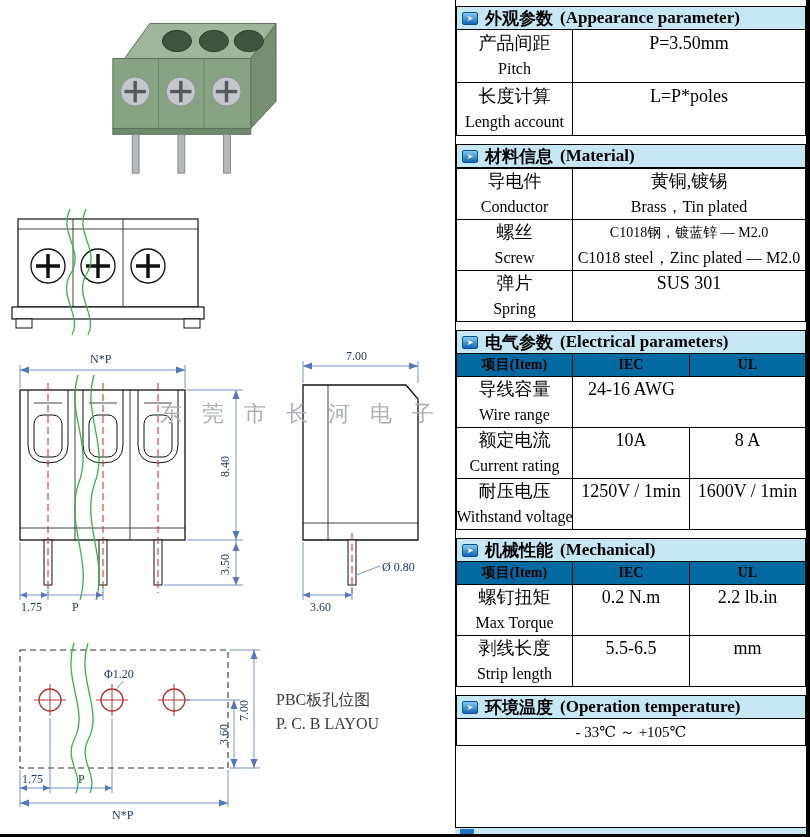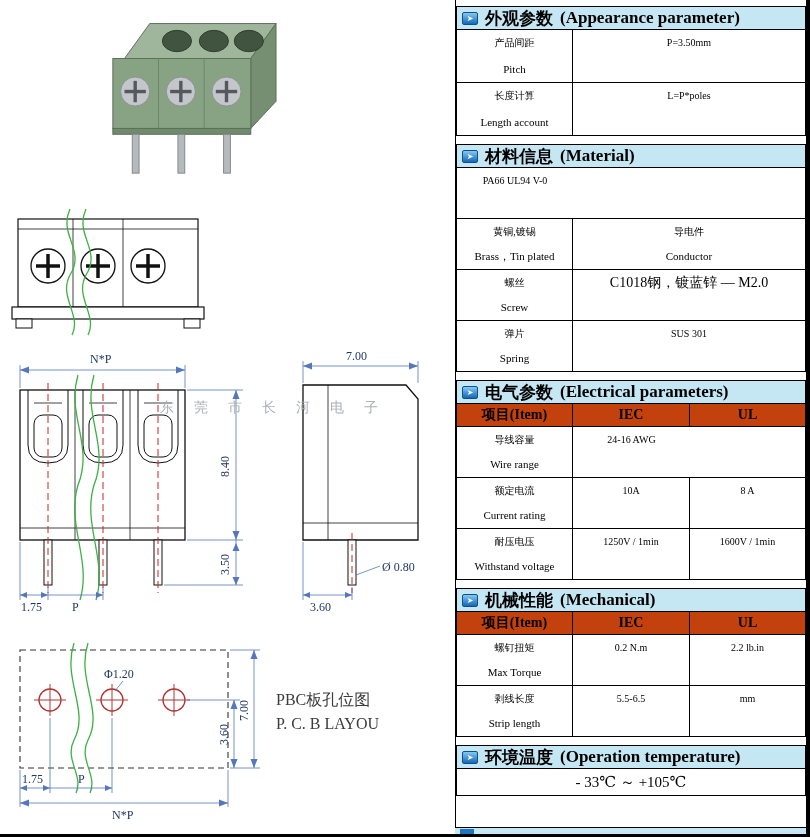--- a/index.html
+++ b/index.html
@@ -1,37 +1,37 @@
 <!DOCTYPE html>
 <html><head>
 <meta charset="utf-8">
 <style>
   *{margin:0;padding:0;box-sizing:border-box}
   html,body{width:810px;height:837px;background:#fff;font-family:"Liberation Serif","DejaVu Serif",serif;color:#000;overflow:hidden}
   .page{position:relative;width:810px;height:837px;background:#fff;border-right:4px solid #000;border-bottom:3px solid #000}
   .left{position:absolute;left:0;top:0;width:465px;height:100%;background:#fff}
   .left svg{position:absolute}
-  .watermark{position:absolute;left:160px;top:399px;font-size:14px;letter-spacing:20px;color:#aab0b6;white-space:nowrap;z-index:3}
+  .watermark{position:absolute;left:160px;top:399px;font-size:22px;letter-spacing:20px;color:#aab0b6;white-space:nowrap;z-index:3}
   .right{position:absolute;left:455px;top:0;width:351px;height:100%;background:#fff;z-index:4;border-left:1px solid #000}
   .spec{margin:8px 0 0 0;border:1px solid #000;background:#fff}
   .spec.first{margin-top:6px}
   .sec-h{height:23px;display:flex;align-items:center;gap:7px;padding-left:5px;background:#c5e6f3;border-bottom:1px solid #000}
   .sec-icon{width:16px;height:13px;border-radius:2px;background:linear-gradient(#84c9ee,#1467b8);border:1px solid #0d4f93;color:#fff;font-size:8px;line-height:11px;text-align:center;flex:0 0 auto}
   .sec-t{font-weight:bold;font-size:17px;white-space:nowrap}
   .trow{display:grid;border-bottom:1px solid #000}
   .trow:last-child{border-bottom:none}
   .two{grid-template-columns:116px 1fr}
   .three{grid-template-columns:116px 117px 1fr}
   .cell{border-right:1px solid #000;display:flex;flex-direction:column;align-items:center;justify-content:flex-start;overflow:hidden}
   .trow .cell:last-child{border-right:none}
-  .cn{font-size:10px;line-height:25px;height:25px;white-space:nowrap}
-  .en{font-size:11px;line-height:25px;height:25px;white-space:nowrap}
+  .cn{font-size:18px;line-height:25px;height:25px;white-space:nowrap}
+  .en{font-size:16px;line-height:25px;height:25px;white-space:nowrap}
   .tall .cn{line-height:26px;height:26px}
   .tall .en{line-height:26px;height:26px}
-  .subhead{display:grid;grid-template-columns:116px 117px 1fr;background:#c2410c;border-bottom:1px solid #000;text-align:center;font-weight:bold}
+  .subhead{display:grid;grid-template-columns:116px 117px 1fr;background:#0369a1;border-bottom:1px solid #000;text-align:center;font-weight:bold}
   .subhead>div{border-right:1px solid #000;font-size:14px;line-height:22px;height:22px}
   .subhead>div:last-child{border-right:none}
   .temp-val{font-size:15px;line-height:26px;height:26px;text-align:center}
   .bottom-strip{position:absolute;left:455px;bottom:0;width:351px;height:7px;background:#c5e6f3;border-top:1px solid #000;z-index:5}
   .bottom-strip .mini{position:absolute;left:5px;top:1px;width:14px;height:5px;background:#1e74c0}
   .dimtxt{font-size:12px;fill:#1f3864;font-family:"Liberation Serif","DejaVu Serif",serif}
   .pcbtxt{font-size:16px;fill:#3c3c3c;font-family:"Liberation Serif","DejaVu Serif",serif}
 </style>
 </head>
 <body>
@@ -251,42 +251,39 @@
       </div>
     </div>
 
     <div class="spec">
       <div class="sec-h">
         <span class="sec-icon">➤</span>
         <span class="sec-t">材料信息</span>
         <span class="sec-t">(Material)</span>
       </div>
       <div class="trow two">
-        <div class="cell val">
-          <div class="cn">PA66 UL94 V-0</div>
-          <div class="en"></div>
-        </div>
       </div>
       <div class="trow two">
+        <div class="cell lbl">
+          <div class="cn">导电件</div>
+          <div class="en">Conductor</div>
+        </div>
         <div class="cell val">
           <div class="cn">黄铜,镀锡</div>
           <div class="en">Brass，Tin plated</div>
         </div>
-        <div class="cell lbl">
-          <div class="cn">导电件</div>
-          <div class="en">Conductor</div>
-        </div>
       </div>
       <div class="trow two">
         <div class="cell lbl">
           <div class="cn">螺丝</div>
           <div class="en">Screw</div>
         </div>
         <div class="cell val">
           <div class="cn" style="font-size:14px">C1018钢，镀蓝锌 — M2.0</div>
+          <div class="en">C1018 steel，Zinc plated — M2.0</div>
         </div>
       </div>
       <div class="trow two">
         <div class="cell lbl">
           <div class="cn">弹片</div>
           <div class="en">Spring</div>
         </div>
         <div class="cell val">
           <div class="cn">SUS 301</div>
           <div class="en"></div>

